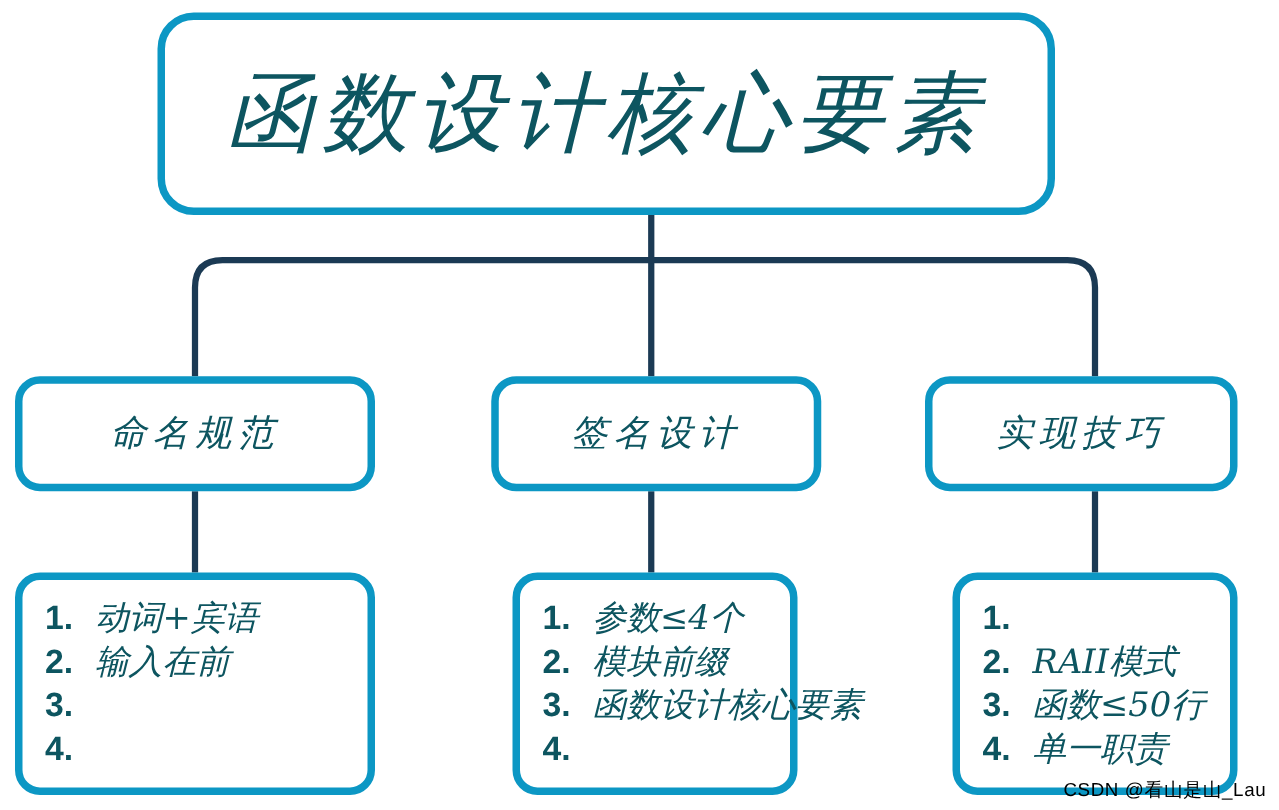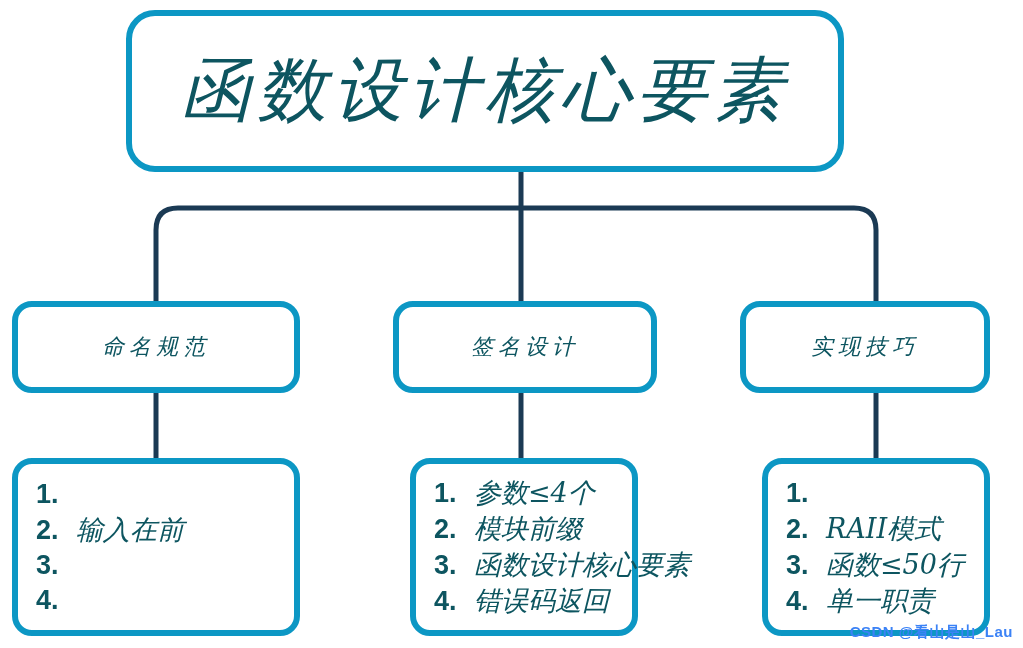--- a/index.html
+++ b/index.html
@@ -51,21 +51,21 @@
     font-style: italic;
     font-weight: 500;
     white-space: nowrap;
   }
   .node-mid {
     height: 92px;
     border-radius: 20px;
   }
   .node-mid .label {
     font-family: "DejaVu Serif", "Liberation Serif", serif;
-    font-size: 22px;
+    font-size: 29px;
     letter-spacing: 5px;
     color: #0d5560;
     font-style: italic;
     white-space: nowrap;
   }
   .mid-1 { left: 12px;  top: 301px; width: 288px; }
   .mid-2 { left: 393px; top: 301px; width: 264px; }
   .mid-3 { left: 740px; top: 301px; width: 250px; }
 
   .node-list {
@@ -100,26 +100,25 @@
     font-weight: 600;
     color: #0d5560;
     margin-right: 6px;
     min-width: 34px;
   }
   .watermark {
     position: absolute;
     right: 10px;
     bottom: 6px;
     font-size: 15px;
-    color: #3b82f6;
+    color: #000000;
     letter-spacing: 0.5px;
     z-index: 6;
     font-family: "Liberation Sans", sans-serif;
     white-space: nowrap;
-    font-weight: bold;
   }
 </style>
 </head>
 <body>
 
 <div id="canvas">
 
   <svg class="connectors" viewBox="0 0 1023 648" width="1023" height="648" xmlns="http://www.w3.org/2000/svg">
     <g fill="none" stroke="#1b3a54" stroke-width="5" stroke-linecap="butt">
       <path d="M521,172 L521,301"></path>
@@ -141,20 +140,21 @@
     <span class="label">实现技巧</span>
   </div>
   <div class="node node-mid mid-2">
     <span class="label">签名设计</span>
   </div>
 
   <div class="node node-list list-1">
     <div class="list-items">
       <div class="list-row">
         <span class="list-num">1.</span>
+        <span class="list-text">动词+宾语</span>
       </div>
       <div class="list-row">
         <span class="list-num">2.</span>
         <span class="list-text">输入在前</span>
       </div>
       <div class="list-row">
         <span class="list-num">3.</span>
       </div>
       <div class="list-row">
         <span class="list-num">4.</span>
@@ -171,21 +171,20 @@
       <div class="list-row">
         <span class="list-num">2.</span>
         <span class="list-text">模块前缀</span>
       </div>
       <div class="list-row">
         <span class="list-num">3.</span>
         <span class="list-text">函数设计核心要素</span>
       </div>
       <div class="list-row">
         <span class="list-num">4.</span>
-        <span class="list-text">错误码返回</span>
       </div>
     </div>
   </div>
 
   <div class="node node-list list-3">
     <div class="list-items">
       <div class="list-row">
         <span class="list-num">1.</span>
       </div>
       <div class="list-row">

